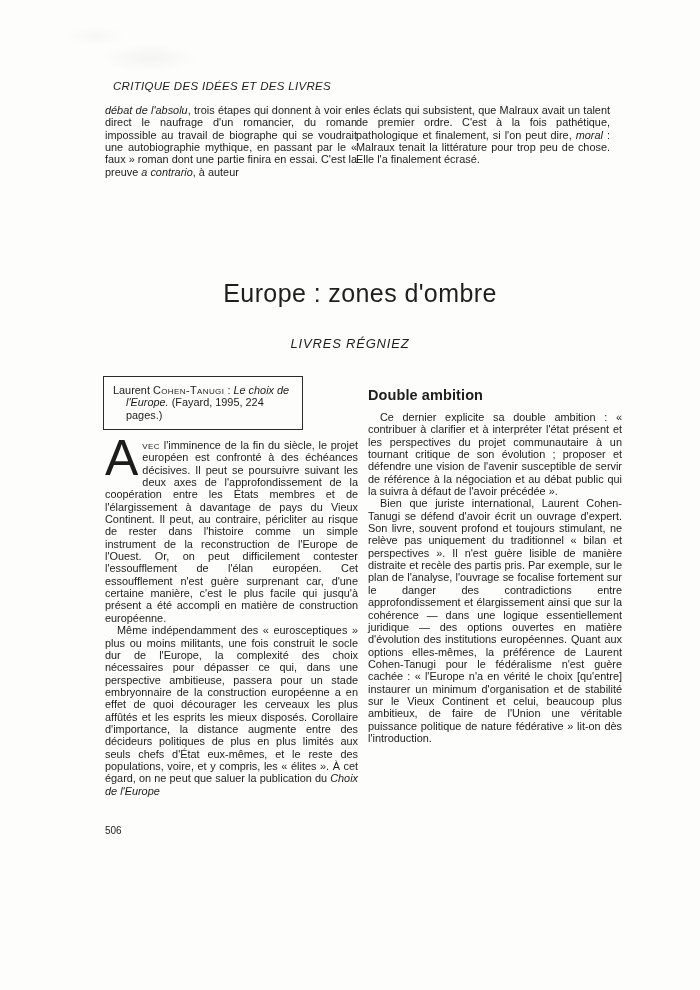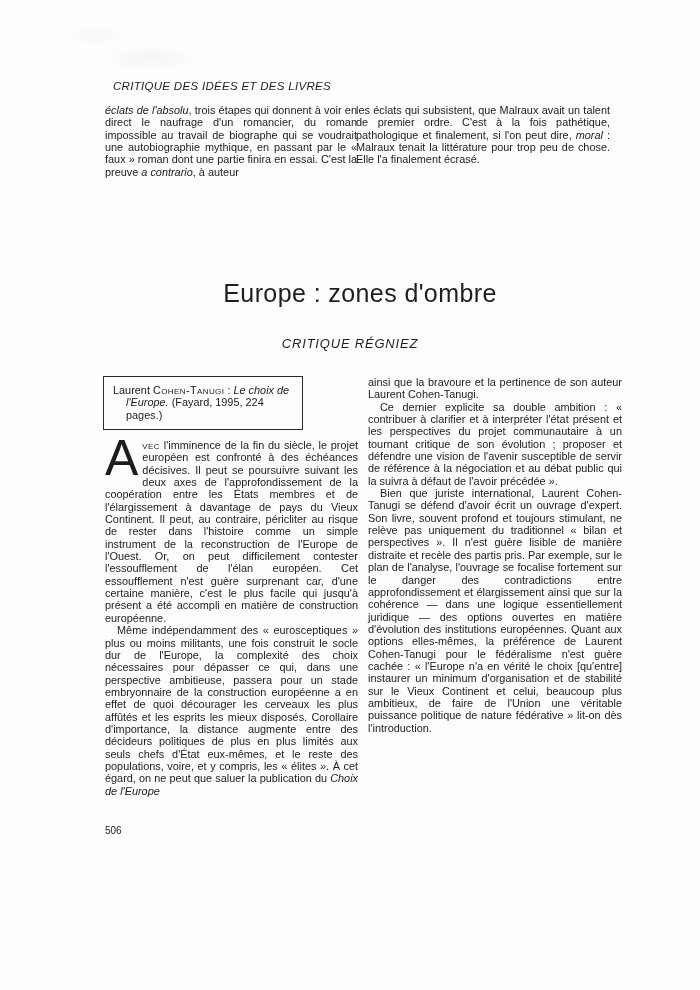--- a/index.html
+++ b/index.html
@@ -68,38 +68,38 @@
     font-size: 10px;
   }
 </style>
 </head>
 <body>
 
 <div class="sheet">
 
   <div class="running-head">CRITIQUE DES IDÉES ET DES LIVRES</div>
 
-  <p class="body prev-left"><i>éclats de l'absolu</i><span>, trois étapes qui donnent à voir en direct le naufrage d'un romancier, du roman impossible au travail de biographe qui se voudrait une autobiographie mythique, en passant par le « faux » roman dont une partie finira en essai. C'est la preuve </span><i>a contrario</i><span>, à auteur</span></p>
+  <p class="body prev-left"><i>débat de l'absolu</i><span>, trois étapes qui donnent à voir en direct le naufrage d'un romancier, du roman impossible au travail de biographe qui se voudrait une autobiographie mythique, en passant par le « faux » roman dont une partie finira en essai. C'est la preuve </span><i>a contrario</i><span>, à auteur</span></p>
 
   <p class="body prev-right"><span>les éclats qui subsistent, que Malraux avait un talent de premier ordre. C'est à la fois pathétique, pathologique et finalement, si l'on peut dire, </span><i>moral</i><span> : Malraux tenait la littérature pour trop peu de chose. Elle l'a finalement écrasé.</span></p>
 
   <h1 class="article-title">Europe : zones d'ombre</h1>
 
-  <div class="article-author">CRITIQUE RÉGNIEZ</div>
+  <div class="article-author">LIVRES RÉGNIEZ</div>
 
   <div class="book-box">
     <p class="body book-ref"><span>Laurent </span><span class="sc">Cohen-Tanugi</span><span> : </span><i>Le choix de l'Europe.</i><span> (Fayard, 1995, 224 pages.)</span></p>
   </div>
 
   <div class="body-left">
     <p class="body"><span class="dropcap">A</span><span class="sc">vec</span><span> l'imminence de la fin du siècle, le projet européen est confronté à des échéances décisives. Il peut se poursuivre suivant les deux axes de l'approfondissement de la coopération entre les États membres et de l'élargissement à davantage de pays du Vieux Continent. Il peut, au contraire, péricliter au risque de rester dans l'histoire comme un simple instrument de la reconstruction de l'Europe de l'Ouest. Or, on peut difficilement contester l'essoufflement de l'élan européen. Cet essoufflement n'est guère surprenant car, d'une certaine manière, c'est le plus facile qui jusqu'à présent a été accompli en matière de construction européenne.</span></p>
     <p class="body indent"><span>Même indépendamment des « eurosceptiques » plus ou moins militants, une fois construit le socle dur de l'Europe, la complexité des choix nécessaires pour dépasser ce qui, dans une perspective ambitieuse, passera pour un stade embryonnaire de la construction européenne a en effet de quoi décourager les cerveaux les plus affûtés et les esprits les mieux disposés. Corollaire d'importance, la distance augmente entre des décideurs politiques de plus en plus limités aux seuls chefs d'État eux-mêmes, et le reste des populations, voire, et y compris, les « élites ». À cet égard, on ne peut que saluer la publication du </span><i>Choix de l'Europe</i></p>
   </div>
 
   <div class="body-right">
-    <p class="body">ainsi que la bravoure et la pertinence de son auteur Laurent Cohen-Tanugi.</p>
+    <h2 class="section-heading">Double ambition</h2>
     <p class="body indent">Ce dernier explicite sa double ambition : « contribuer à clarifier et à interpréter l'état présent et les perspectives du projet communautaire à un tournant critique de son évolution ; proposer et défendre une vision de l'avenir susceptible de servir de référence à la négociation et au débat public qui la suivra à défaut de l'avoir précédée ».</p>
     <p class="body indent">Bien que juriste international, Laurent Cohen-Tanugi se défend d'avoir écrit un ouvrage d'expert. Son livre, souvent profond et toujours stimulant, ne relève pas uniquement du traditionnel « bilan et perspectives ». Il n'est guère lisible de manière distraite et recèle des partis pris. Par exemple, sur le plan de l'analyse, l'ouvrage se focalise fortement sur le danger des contradictions entre approfondissement et élargissement ainsi que sur la cohérence — dans une logique essentiellement juridique — des options ouvertes en matière d'évolution des institutions européennes. Quant aux options elles-mêmes, la préférence de Laurent Cohen-Tanugi pour le fédéralisme n'est guère cachée : « l'Europe n'a en vérité le choix [qu'entre] instaurer un minimum d'organisation et de stabilité sur le Vieux Continent et celui, beaucoup plus ambitieux, de faire de l'Union une véritable puissance politique de nature fédérative » lit-on dès l'introduction.</p>
   </div>
 
   <div class="page-number">506</div>
 
 </div>
 
 </body></html>

